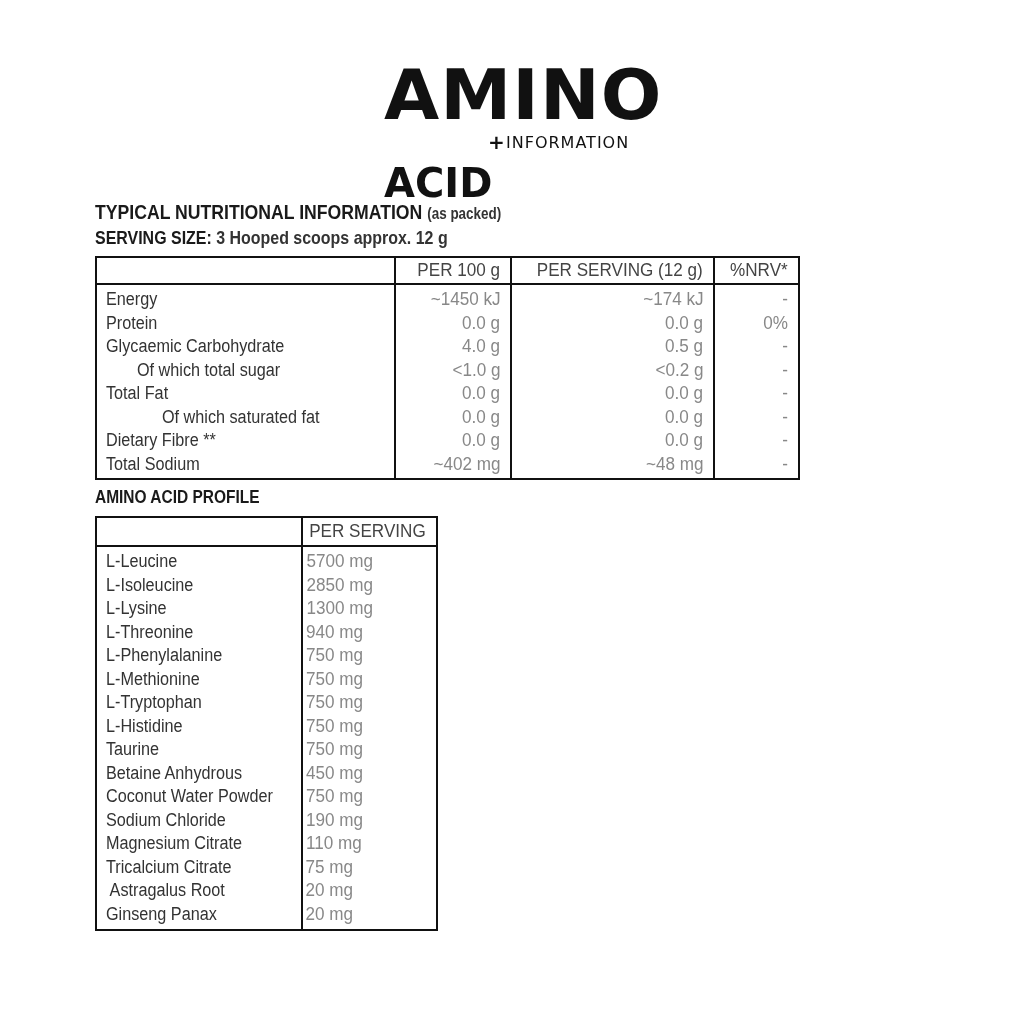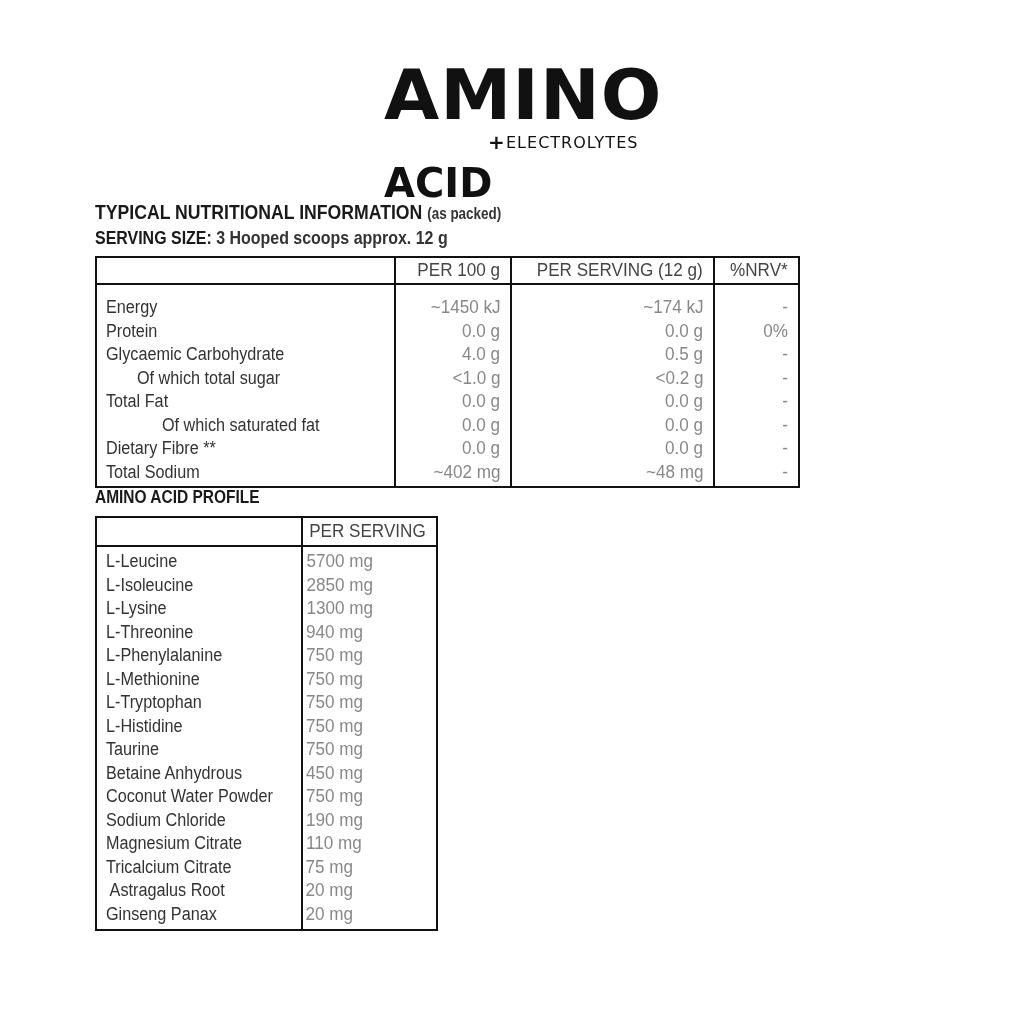--- a/index.html
+++ b/index.html
@@ -18,42 +18,42 @@
 
   table { border-collapse: collapse; position: absolute; font-size: 18px; border-radius: 12px; }
   td, th { padding: 0; }
   .nutri { left: 95px; top: 256px; width: 705px; border: 2px solid #111; }
   .nutri th { font-weight: normal; color: #444; border: 2px solid #111; height: 25px; text-align: right; padding-right: 10px; font-size: 18px; }
   .nutri th.blank { border-right: 2px solid #111; }
   .nutri td { height: 23.5px; line-height: 23.5px; color: #888; text-align: right; padding-right: 10px; border-left: 2px solid #111; }
   .nutri td.name { color: #333; text-align: left; padding-left: 9px; border-left: none; }
   .nutri td.indent1 { padding-left: 40px; }
   .nutri td.indent2 { padding-left: 18px; text-align: center; }
-  .nutri tr.first td { padding-top: 11px; }
+  .nutri tr.first td { padding-top: 3px; }
   .nutri tr.last td { padding-bottom: 2px; }
 
   .heading3 { position: absolute; left: 95px; top: 487px; font-size: 18px; font-weight: bold; color: #1a1a1a; transform: scaleX(0.86); transform-origin: left top; white-space: nowrap; }
 
   .amino { left: 95px; top: 516px; width: 337px; border: 2px solid #111; }
   .amino th { font-weight: normal; color: #444; border: 2px solid #111; height: 27px; text-align: right; padding-right: 10px; font-size: 18px; }
   .amino td { height: 23.5px; line-height: 23.5px; color: #888; text-align: left; padding-right: 10px; border-left: 2px solid #111; }
   .amino td.name { color: #333; text-align: left; padding-left: 9px; border-left: none; margin-top: 34px; }
   .amino tr.first td { padding-top: 3px; }
   .amino tr.last td { padding-bottom: 3px; }
   .narrow { display: inline-block; transform: scaleX(0.9); transform-origin: left center; white-space: pre; }
   .narrowr { display: inline-block; transform: scaleX(0.95); transform-origin: right center; white-space: pre; }
 </style>
 </head>
 <body>
 
 <div class="logo">
   <div class="logo-amino">AMINO</div>
   <div class="logo-acid">ACID</div>
   <div class="logo-plus">+</div>
-  <div class="logo-electro">ELECTROLYTES</div>
+  <div class="logo-electro">INFORMATION</div>
 </div>
 
 <div class="heading1">
   <span>TYPICAL NUTRITIONAL INFORMATION</span>
   <span class="sub">(as packed)</span>
 </div>
 <div class="heading2">
   <span class="label">SERVING SIZE:</span>
   <span>3 Hooped scoops approx. 12 g</span>
 </div>

